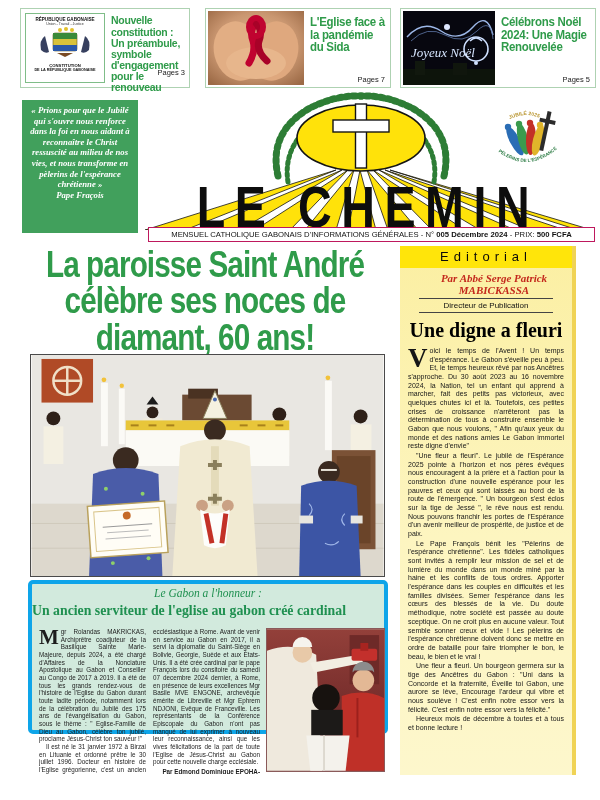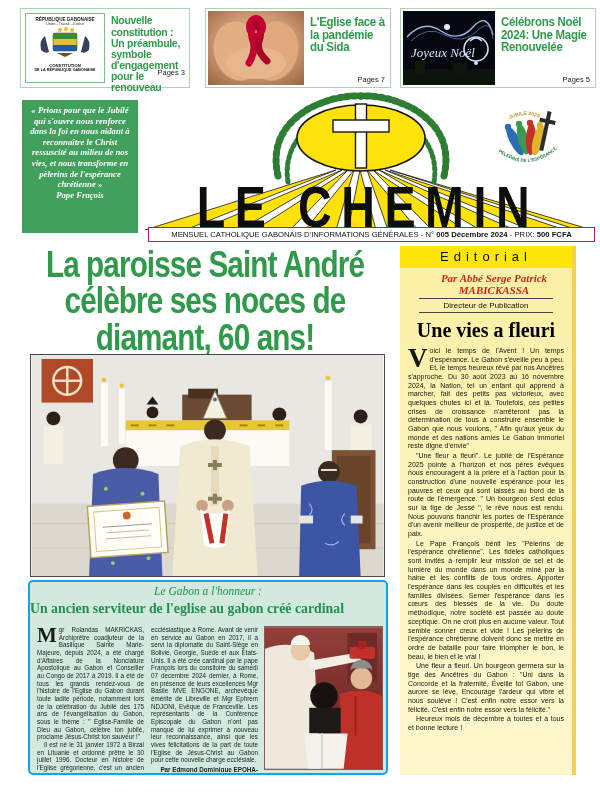--- a/index.html
+++ b/index.html
@@ -48,22 +48,22 @@
   .lead-headline{position:absolute;left:14px;top:247px;width:382px;text-align:center;
         color:#2f9b4a;font-weight:800;font-size:33px;line-height:0.98;letter-spacing:-1px;
         transform:scale(0.9,1.12);transform-origin:center top;}
   .lead-headline span{display:block;}
 
   
   .main-photo{position:absolute;left:30px;top:354px;width:355px;height:223px;border:1px solid #4a4a4a;
         box-sizing:border-box;}
 
   
-  .article-panel{position:absolute;left:28px;top:580px;width:360px;height:195px;background:#d2eadd;
-        border:2px solid #0ea5e9;border-radius:5px;box-sizing:border-box;}
+  .article-panel{position:absolute;left:28px;top:580px;width:360px;height:154px;background:#d2eadd;
+        border:4px solid #0ea5e9;border-radius:5px;box-sizing:border-box;}
   .article-kicker{position:absolute;left:0;top:3px;width:100%;text-align:center;color:#1f9050;
         font-style:italic;font-size:11.5px;font-family:"Liberation Serif","DejaVu Serif",serif;}
   .article-title{position:absolute;left:0;top:19px;width:100%;text-align:left;color:#1f9050;
         font-weight:700;font-size:13.8px;font-family:"Liberation Serif","DejaVu Serif",serif;}
   .art-col{position:absolute;top:44px;width:107px;height:146px;overflow:hidden;font-size:6.3px;
         line-height:1.22;text-align:justify;color:#1c1c1c;}
   .art-col p{margin:0 0 0 0;}
   .art-col p + p{text-indent:7px;}
   .col1{left:7px;} .col2{left:121px;}
   .art-drop{float:left;font-family:"Liberation Serif","DejaVu Serif",serif;font-weight:700;
@@ -320,21 +320,21 @@
     <rect x="270" y="162" width="14" height="8" fill="#e8e6df"></rect>
     <rect x="322" y="162" width="12" height="8" fill="#e8e6df"></rect>
   </svg>
 
   <div class="editorial-panel">
     <div class="ed-band">Editorial</div>
     <div class="ed-byline">Par Abbé Serge Patrick MABICKASSA</div>
     <div class="ed-rule"></div>
     <div class="ed-role">Directeur de Publication</div>
     <div class="ed-rule"></div>
-    <div class="ed-title">Une vies a fleuri</div>
+    <div class="ed-title">Une digne a fleuri</div>
     <div class="ed-body">
       <p><span class="ed-drop">V</span><span>oici le temps de l'Avent ! Un temps d'espérance. Le Gabon s'éveille peu à peu. Et, le temps heureux rêvé par nos Ancêtres s'approche. Du 30 août 2023 au 16 novembre 2024, la Nation, tel un enfant qui apprend à marcher, fait des petits pas victorieux, avec quelques chutes ici et là. Toutefois, ces petites crises de croissance n'arrêteront pas la détermination de tous à construire ensemble le Gabon que nous voulons, " Afin qu'aux yeux du monde et des nations amies Le Gabon immortel reste digne d'envie"</span></p>
       <p>"Une fleur a fleuri". Le jubilé de l'Espérance 2025 pointe à l'horizon et nos pères évêques nous encouragent à la prière et à l'action pour la construction d'une nouvelle espérance pour les pauvres et ceux qui sont laissés au bord de la route de l'émergence. " Un bourgeon s'est éclos sur la tige de Jessé ", le rêve nous est rendu. Nous pouvons franchir les portes de l'Espérance d'un avenir meilleur de prospérité, de justice et de paix.</p>
       <p>Le Pape François bénit les "Pèlerins de l'espérance chrétienne". Les fidèles catholiques sont invités à remplir leur mission de sel et de lumière du monde dans un monde miné par la haine et les conflits de tous ordres. Apporter l'espérance dans les couples en difficultés et les familles divisées. Semer l'espérance dans les cœurs des blessés de la vie. Du doute méthodique, notre société est passée au doute sceptique. On ne croit plus en aucune valeur. Tout semble sonner creux et vide ! Les pèlerins de l'espérance chrétienne doivent donc se mettre en ordre de bataille pour faire triompher le bon, le beau, le bien et le vrai !</p>
       <p>Une fleur a fleuri. Un bourgeon germera sur la tige des Ancêtres du Gabon : "Uni dans la Concorde et la fraternité, Éveille toi Gabon, une aurore se lève, Encourage l'ardeur qui vibre et nous soulève ! C'est enfin notre essor vers la félicité. C'est enfin notre essor vers la félicité."</p>
       <p>Heureux mois de décembre à toutes et à tous et bonne lecture !</p>
     </div>
   </div>
 
   <div class="article-panel">

